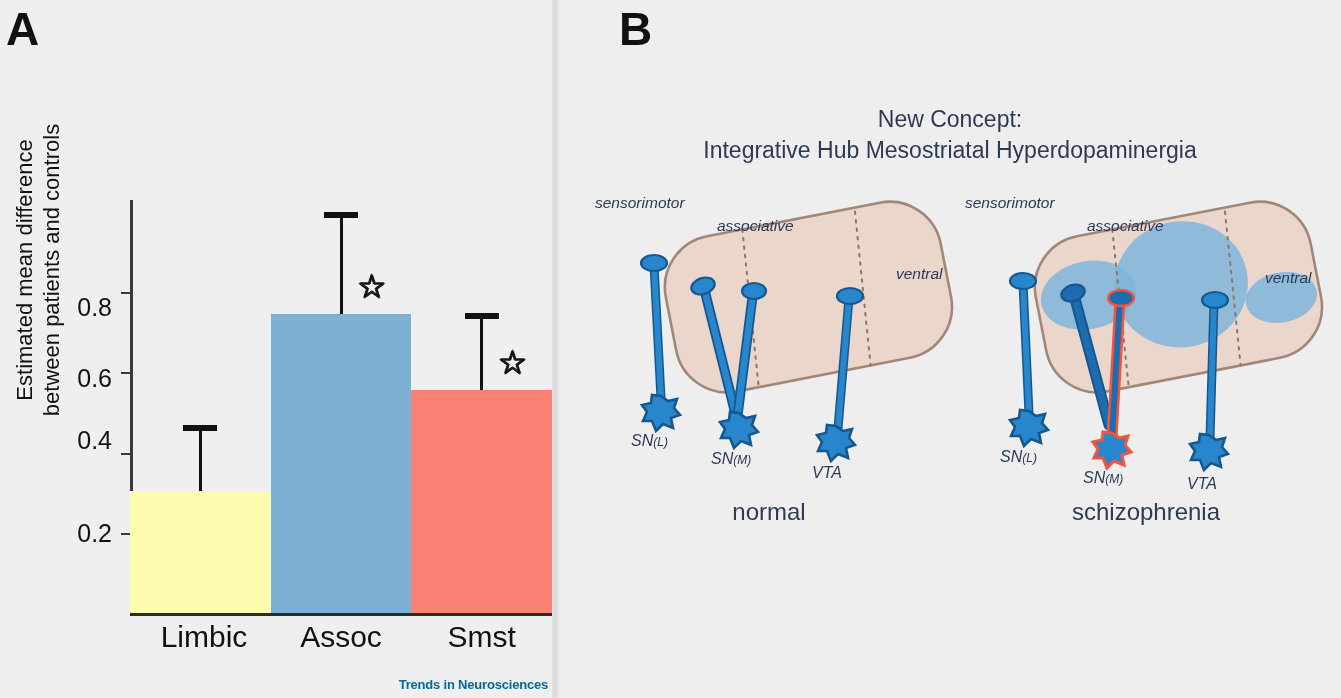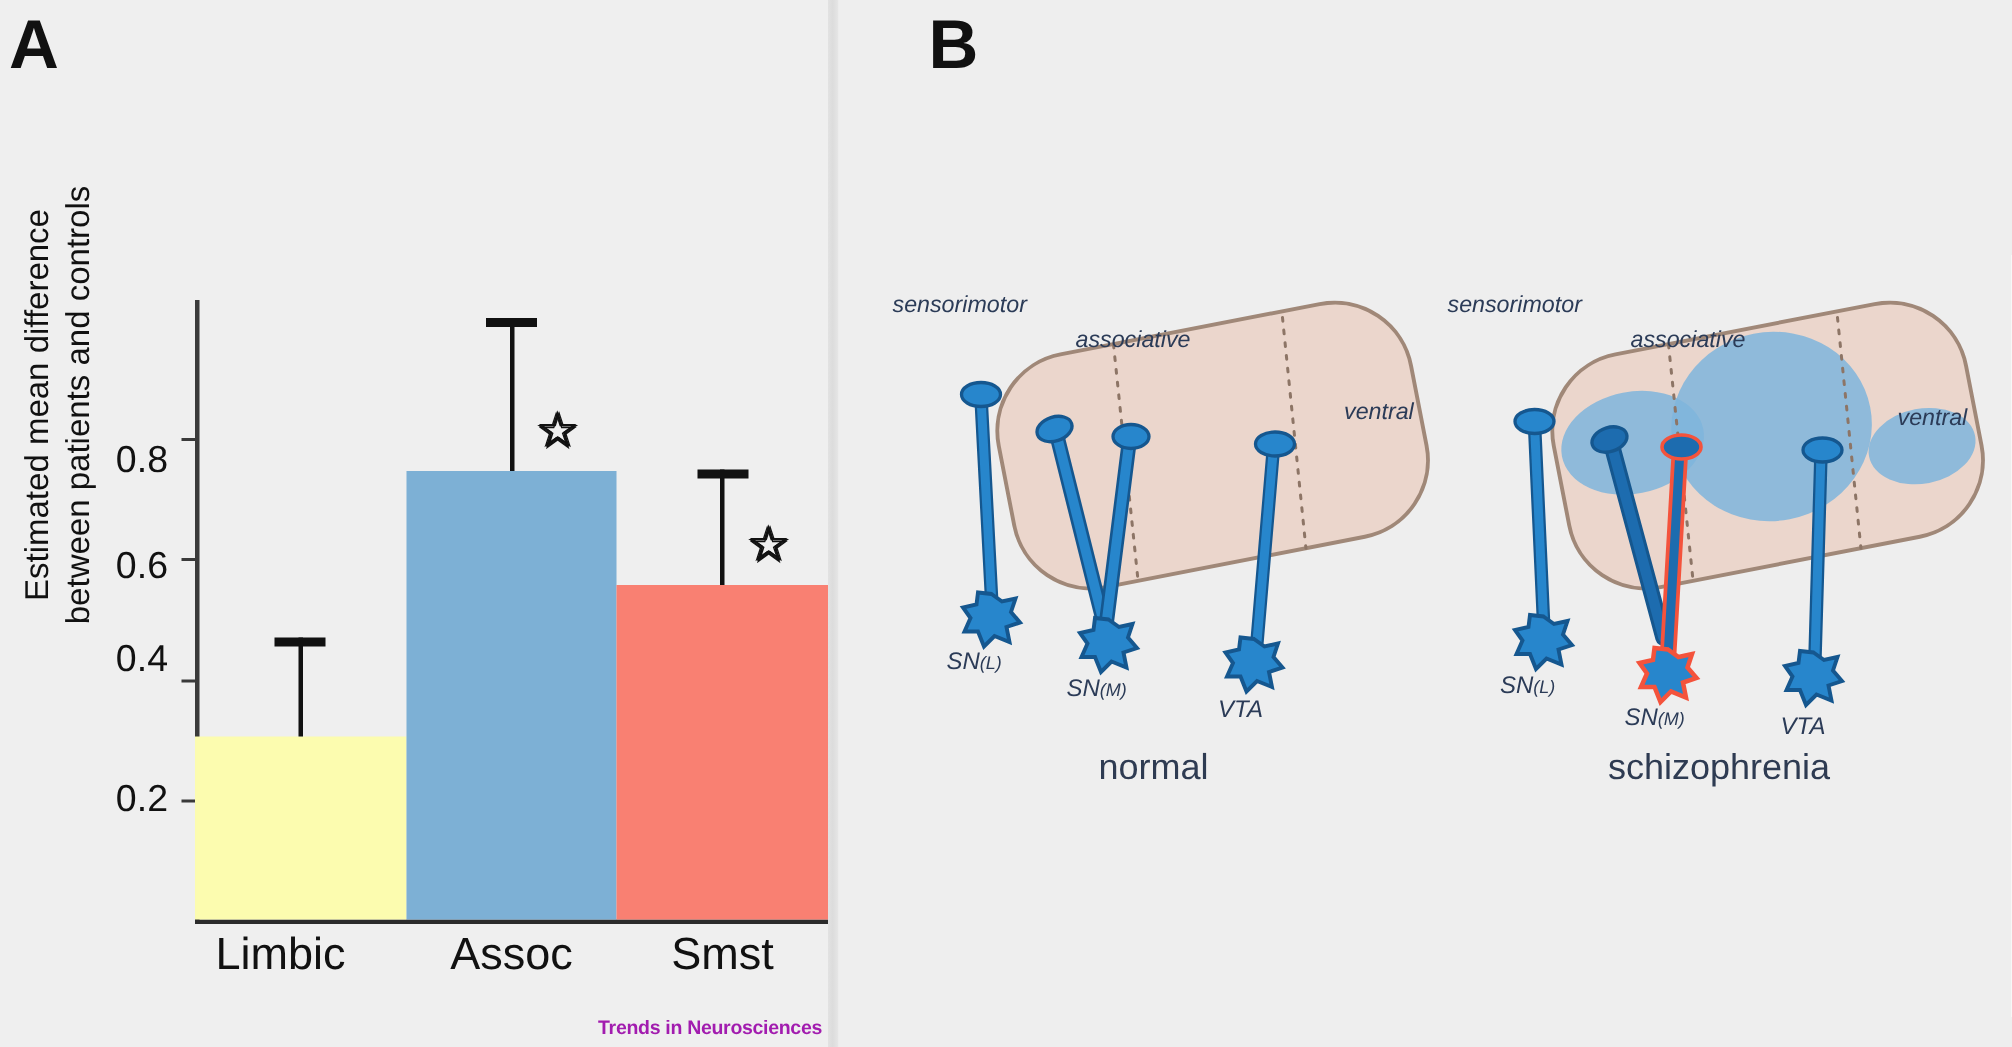--- a/index.html
+++ b/index.html
@@ -61,21 +61,21 @@
     text-shadow:-1px 0 #111,1px 0 #111,0 -1px #111,0 1px #111;
   }
 
   .xtick-label{
     position:absolute;top:470px;font-size:30px;color:#111;
     text-align:center;transform:translateX(-50%);
   }
 
   #watermark{
     position:absolute;right:4px;bottom:6px;font-size:13px;font-weight:bold;
-    color:#a21caf;letter-spacing:-0.2px;text-align:center;
+    color:#0369a1;letter-spacing:-0.2px;text-align:center;
   }
 
   
   #b-title{
     position:absolute;left:559px;top:104px;width:782px;text-align:center;
     font-size:23px;line-height:1.35;color:#2b3b57;
   }
   .diagram-caption{
     position:absolute;font-size:24px;color:#2e3b52;text-align:center;
     transform:translateX(-50%);
@@ -130,36 +130,38 @@
           <div class="errbar" style="left: 209.5px; top: 62.0291px; height: 102.248px;"></div>
           <div class="errcap" style="left: 194px; top: 62.0291px;"></div>
           <div class="errbar" style="left: 350.167px; top: 163.475px; height: 76.9864px;"></div>
           <div class="errcap" style="left: 334.667px; top: 163.475px;"></div>
         </div>
       <div id="stars">
           <div class="star" style="left: 227px; top: 120.277px;">☆</div>
           <div class="star" style="left: 367.667px; top: 196.461px;">☆</div>
         </div>
       <div id="xtick-labels">
-          <div class="xtick-label" style="left: 57px;">Limbic</div>
+          <div class="xtick-label" style="left: 74px;">Limbic</div>
           <div class="xtick-label" style="left: 211px;">Assoc</div>
           <div class="xtick-label" style="left: 351.667px;">Smst</div>
         </div>
     </div>
 
     <div id="watermark">Trends in Neurosciences</div>
   </div>
 
   <div id="panel-divider"></div>
 
   <div id="panel-b"></div>
 
   <div class="panel-letter" style="left:619px;top:6px;">B</div>
 
   <div id="b-title">
+    <div>New Concept:</div>
+    <div>Integrative Hub Mesostriatal Hyperdopaminergia</div>
   </div>
 
   <svg id="svg-b" viewBox="0 0 782 698">
     <defs>
       <g id="soma">
         <path d="M0,-17 L7,-12 L16,-14 L13,-5 L19,2 L10,5 L12,15 L2,11 L-5,18 L-9,8
                  L-18,8 L-14,-1 L-19,-8 L-10,-10 L-9,-18 Z"></path>
       </g>
     </defs>
 

